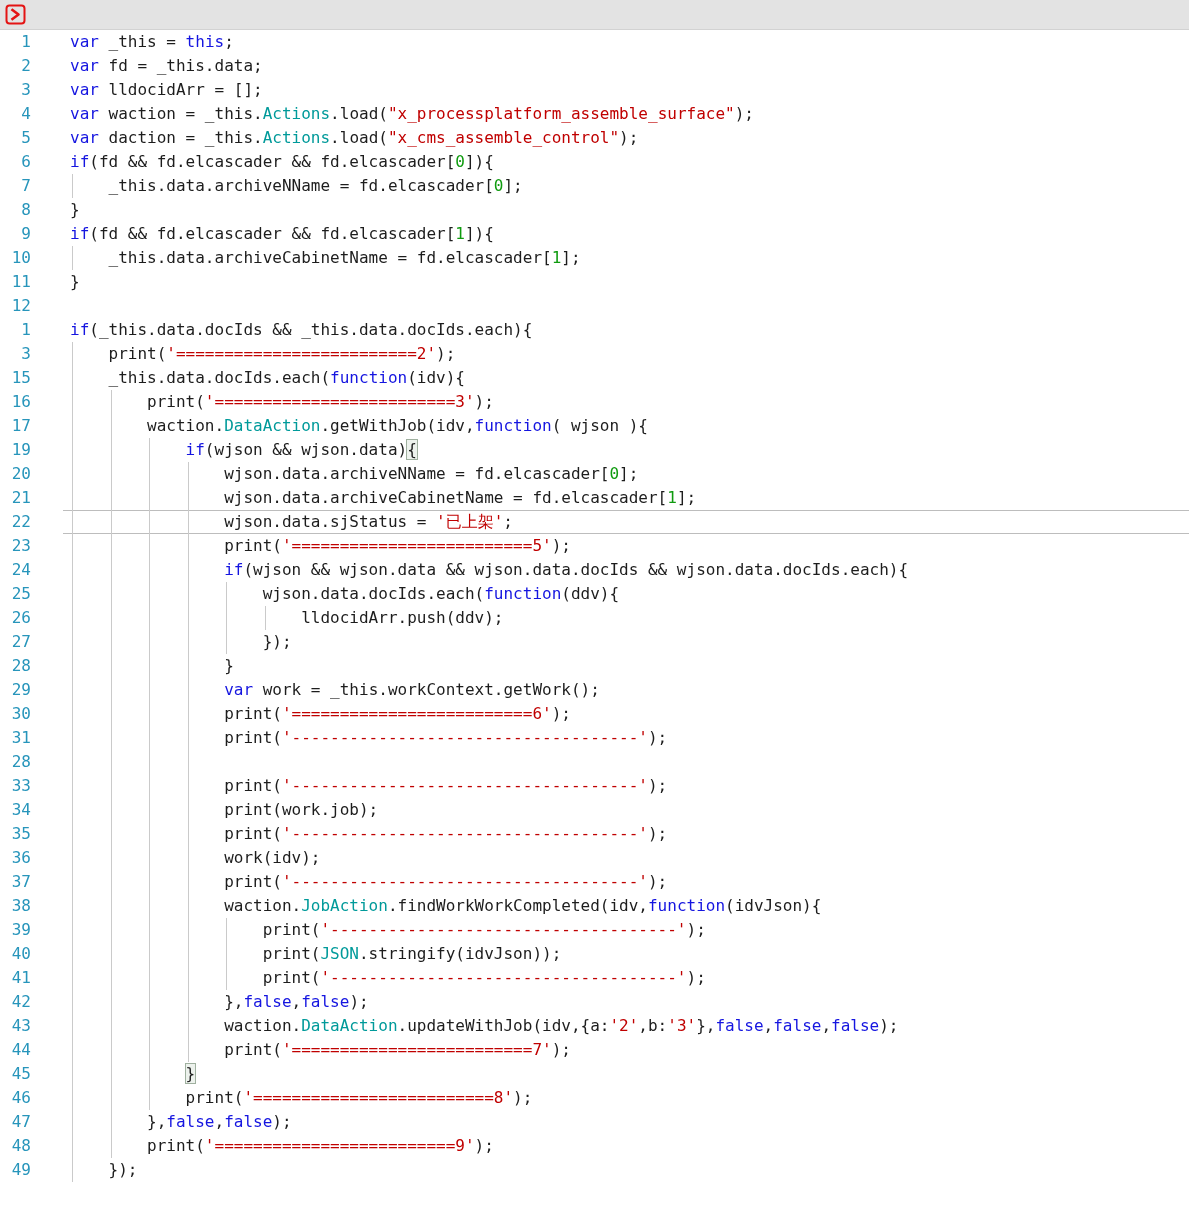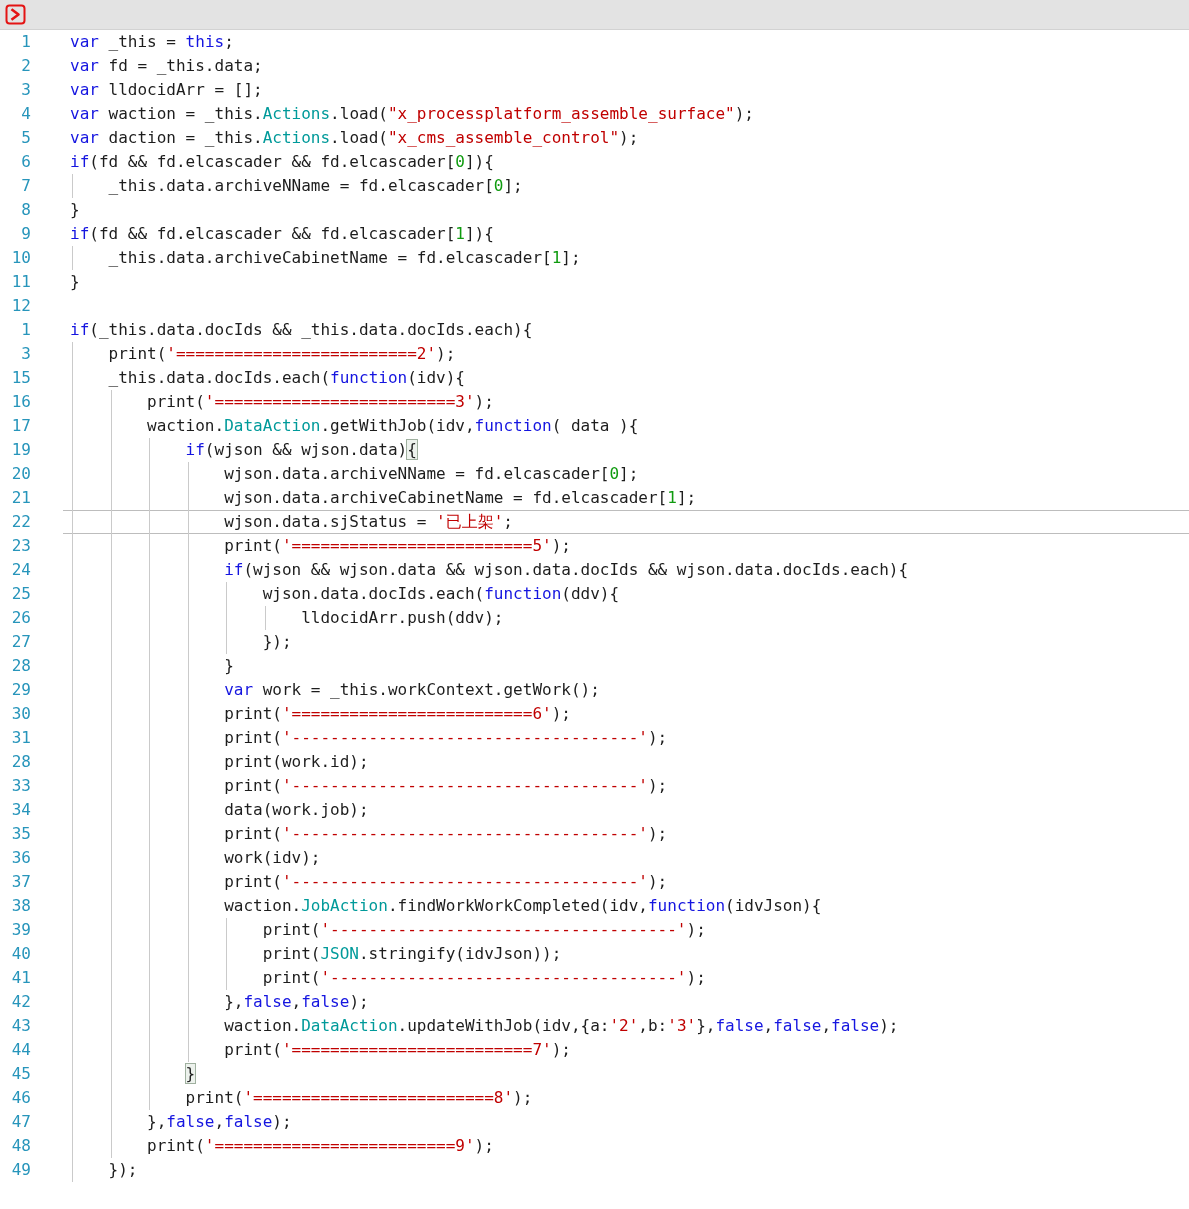--- a/index.html
+++ b/index.html
@@ -51,37 +51,37 @@
     <div class="row"><span class="gutter">7</span><span class="guide" style="left: 72px;"></span><span class="text"><span>    </span><span class="tk-p">_this.data.archiveNName = fd.elcascader[</span><span class="tk-n">0</span><span class="tk-p">];</span></span></div>
     <div class="row"><span class="gutter">8</span><span class="text"><span></span><span class="tk-p">}</span></span></div>
     <div class="row"><span class="gutter">9</span><span class="text"><span></span><span class="tk-k">if</span><span class="tk-p">(fd &amp;&amp; fd.elcascader &amp;&amp; fd.elcascader[</span><span class="tk-n">1</span><span class="tk-p">]){</span></span></div>
     <div class="row"><span class="gutter">10</span><span class="guide" style="left: 72px;"></span><span class="text"><span>    </span><span class="tk-p">_this.data.archiveCabinetName = fd.elcascader[</span><span class="tk-n">1</span><span class="tk-p">];</span></span></div>
     <div class="row"><span class="gutter">11</span><span class="text"><span></span><span class="tk-p">}</span></span></div>
     <div class="row"><span class="gutter">12</span></div>
     <div class="row"><span class="gutter">1</span><span class="text"><span></span><span class="tk-k">if</span><span class="tk-p">(_this.data.docIds &amp;&amp; _this.data.docIds.each){</span></span></div>
     <div class="row"><span class="gutter">3</span><span class="guide" style="left: 72px;"></span><span class="text"><span>    </span><span class="tk-p">print(</span><span class="tk-s">'=========================2'</span><span class="tk-p">);</span></span></div>
     <div class="row"><span class="gutter">15</span><span class="guide" style="left: 72px;"></span><span class="text"><span>    </span><span class="tk-p">_this.data.docIds.each(</span><span class="tk-k">function</span><span class="tk-p">(idv){</span></span></div>
     <div class="row"><span class="gutter">16</span><span class="guide" style="left: 72px;"></span><span class="guide" style="left: 110.5px;"></span><span class="text"><span>        </span><span class="tk-p">print(</span><span class="tk-s">'=========================3'</span><span class="tk-p">);</span></span></div>
-    <div class="row"><span class="gutter">17</span><span class="guide" style="left: 72px;"></span><span class="guide" style="left: 110.5px;"></span><span class="text"><span>        </span><span class="tk-p">waction.</span><span class="tk-t">DataAction</span><span class="tk-p">.getWithJob(idv,</span><span class="tk-k">function</span><span class="tk-p">( data ){</span></span></div>
+    <div class="row"><span class="gutter">17</span><span class="guide" style="left: 72px;"></span><span class="guide" style="left: 110.5px;"></span><span class="text"><span>        </span><span class="tk-p">waction.</span><span class="tk-t">DataAction</span><span class="tk-p">.getWithJob(idv,</span><span class="tk-k">function</span><span class="tk-p">( wjson ){</span></span></div>
     <div class="row"><span class="gutter">19</span><span class="guide" style="left: 72px;"></span><span class="guide" style="left: 110.5px;"></span><span class="guide" style="left: 149px;"></span><span class="text"><span>            </span><span class="tk-k">if</span><span class="tk-p">(wjson &amp;&amp; wjson.data)</span><span class="tk-hl">{</span></span></div>
     <div class="row"><span class="gutter">20</span><span class="guide" style="left: 72px;"></span><span class="guide" style="left: 110.5px;"></span><span class="guide" style="left: 149px;"></span><span class="guide" style="left: 187.5px;"></span><span class="text"><span>                </span><span class="tk-p">wjson.data.archiveNName = fd.elcascader[</span><span class="tk-n">0</span><span class="tk-p">];</span></span></div>
     <div class="row"><span class="gutter">21</span><span class="guide" style="left: 72px;"></span><span class="guide" style="left: 110.5px;"></span><span class="guide" style="left: 149px;"></span><span class="guide" style="left: 187.5px;"></span><span class="text"><span>                </span><span class="tk-p">wjson.data.archiveCabinetName = fd.elcascader[</span><span class="tk-n">1</span><span class="tk-p">];</span></span></div>
     <div class="row"><span class="gutter">22</span><span class="guide" style="left: 72px;"></span><span class="guide" style="left: 110.5px;"></span><span class="guide" style="left: 149px;"></span><span class="guide" style="left: 187.5px;"></span><span class="text"><span>                </span><span class="tk-p">wjson.data.sjStatus = </span><span class="tk-s">'已上架'</span><span class="tk-p">;</span></span></div>
     <div class="row"><span class="gutter">23</span><span class="guide" style="left: 72px;"></span><span class="guide" style="left: 110.5px;"></span><span class="guide" style="left: 149px;"></span><span class="guide" style="left: 187.5px;"></span><span class="text"><span>                </span><span class="tk-p">print(</span><span class="tk-s">'=========================5'</span><span class="tk-p">);</span></span></div>
     <div class="row"><span class="gutter">24</span><span class="guide" style="left: 72px;"></span><span class="guide" style="left: 110.5px;"></span><span class="guide" style="left: 149px;"></span><span class="guide" style="left: 187.5px;"></span><span class="text"><span>                </span><span class="tk-k">if</span><span class="tk-p">(wjson &amp;&amp; wjson.data &amp;&amp; wjson.data.docIds &amp;&amp; wjson.data.docIds.each){</span></span></div>
     <div class="row"><span class="gutter">25</span><span class="guide" style="left: 72px;"></span><span class="guide" style="left: 110.5px;"></span><span class="guide" style="left: 149px;"></span><span class="guide" style="left: 187.5px;"></span><span class="guide" style="left: 226px;"></span><span class="text"><span>                    </span><span class="tk-p">wjson.data.docIds.each(</span><span class="tk-k">function</span><span class="tk-p">(ddv){</span></span></div>
     <div class="row"><span class="gutter">26</span><span class="guide" style="left: 72px;"></span><span class="guide" style="left: 110.5px;"></span><span class="guide" style="left: 149px;"></span><span class="guide" style="left: 187.5px;"></span><span class="guide" style="left: 226px;"></span><span class="guide" style="left: 264.5px;"></span><span class="text"><span>                        </span><span class="tk-p">lldocidArr.push(ddv);</span></span></div>
     <div class="row"><span class="gutter">27</span><span class="guide" style="left: 72px;"></span><span class="guide" style="left: 110.5px;"></span><span class="guide" style="left: 149px;"></span><span class="guide" style="left: 187.5px;"></span><span class="guide" style="left: 226px;"></span><span class="text"><span>                    </span><span class="tk-p">});</span></span></div>
     <div class="row"><span class="gutter">28</span><span class="guide" style="left: 72px;"></span><span class="guide" style="left: 110.5px;"></span><span class="guide" style="left: 149px;"></span><span class="guide" style="left: 187.5px;"></span><span class="text"><span>                </span><span class="tk-p">}</span></span></div>
     <div class="row"><span class="gutter">29</span><span class="guide" style="left: 72px;"></span><span class="guide" style="left: 110.5px;"></span><span class="guide" style="left: 149px;"></span><span class="guide" style="left: 187.5px;"></span><span class="text"><span>                </span><span class="tk-k">var</span><span class="tk-p"> work = _this.workContext.getWork();</span></span></div>
     <div class="row"><span class="gutter">30</span><span class="guide" style="left: 72px;"></span><span class="guide" style="left: 110.5px;"></span><span class="guide" style="left: 149px;"></span><span class="guide" style="left: 187.5px;"></span><span class="text"><span>                </span><span class="tk-p">print(</span><span class="tk-s">'=========================6'</span><span class="tk-p">);</span></span></div>
     <div class="row"><span class="gutter">31</span><span class="guide" style="left: 72px;"></span><span class="guide" style="left: 110.5px;"></span><span class="guide" style="left: 149px;"></span><span class="guide" style="left: 187.5px;"></span><span class="text"><span>                </span><span class="tk-p">print(</span><span class="tk-s">'------------------------------------'</span><span class="tk-p">);</span></span></div>
-    <div class="row"><span class="gutter">28</span><span class="guide" style="left: 72px;"></span><span class="guide" style="left: 110.5px;"></span><span class="guide" style="left: 149px;"></span><span class="guide" style="left: 187.5px;"></span><span class="text"><span>                </span><span class="tk-p">print(work.id);</span></span></div>
+    <div class="row"><span class="gutter">28</span><span class="guide" style="left: 72px;"></span><span class="guide" style="left: 110.5px;"></span><span class="guide" style="left: 149px;"></span><span class="guide" style="left: 187.5px;"></span></div>
     <div class="row"><span class="gutter">33</span><span class="guide" style="left: 72px;"></span><span class="guide" style="left: 110.5px;"></span><span class="guide" style="left: 149px;"></span><span class="guide" style="left: 187.5px;"></span><span class="text"><span>                </span><span class="tk-p">print(</span><span class="tk-s">'------------------------------------'</span><span class="tk-p">);</span></span></div>
-    <div class="row"><span class="gutter">34</span><span class="guide" style="left: 72px;"></span><span class="guide" style="left: 110.5px;"></span><span class="guide" style="left: 149px;"></span><span class="guide" style="left: 187.5px;"></span><span class="text"><span>                </span><span class="tk-p">data(work.job);</span></span></div>
+    <div class="row"><span class="gutter">34</span><span class="guide" style="left: 72px;"></span><span class="guide" style="left: 110.5px;"></span><span class="guide" style="left: 149px;"></span><span class="guide" style="left: 187.5px;"></span><span class="text"><span>                </span><span class="tk-p">print(work.job);</span></span></div>
     <div class="row"><span class="gutter">35</span><span class="guide" style="left: 72px;"></span><span class="guide" style="left: 110.5px;"></span><span class="guide" style="left: 149px;"></span><span class="guide" style="left: 187.5px;"></span><span class="text"><span>                </span><span class="tk-p">print(</span><span class="tk-s">'------------------------------------'</span><span class="tk-p">);</span></span></div>
     <div class="row"><span class="gutter">36</span><span class="guide" style="left: 72px;"></span><span class="guide" style="left: 110.5px;"></span><span class="guide" style="left: 149px;"></span><span class="guide" style="left: 187.5px;"></span><span class="text"><span>                </span><span class="tk-p">work(idv);</span></span></div>
     <div class="row"><span class="gutter">37</span><span class="guide" style="left: 72px;"></span><span class="guide" style="left: 110.5px;"></span><span class="guide" style="left: 149px;"></span><span class="guide" style="left: 187.5px;"></span><span class="text"><span>                </span><span class="tk-p">print(</span><span class="tk-s">'------------------------------------'</span><span class="tk-p">);</span></span></div>
     <div class="row"><span class="gutter">38</span><span class="guide" style="left: 72px;"></span><span class="guide" style="left: 110.5px;"></span><span class="guide" style="left: 149px;"></span><span class="guide" style="left: 187.5px;"></span><span class="text"><span>                </span><span class="tk-p">waction.</span><span class="tk-t">JobAction</span><span class="tk-p">.findWorkWorkCompleted(idv,</span><span class="tk-k">function</span><span class="tk-p">(idvJson){</span></span></div>
     <div class="row"><span class="gutter">39</span><span class="guide" style="left: 72px;"></span><span class="guide" style="left: 110.5px;"></span><span class="guide" style="left: 149px;"></span><span class="guide" style="left: 187.5px;"></span><span class="guide" style="left: 226px;"></span><span class="text"><span>                    </span><span class="tk-p">print(</span><span class="tk-s">'------------------------------------'</span><span class="tk-p">);</span></span></div>
     <div class="row"><span class="gutter">40</span><span class="guide" style="left: 72px;"></span><span class="guide" style="left: 110.5px;"></span><span class="guide" style="left: 149px;"></span><span class="guide" style="left: 187.5px;"></span><span class="guide" style="left: 226px;"></span><span class="text"><span>                    </span><span class="tk-p">print(</span><span class="tk-t">JSON</span><span class="tk-p">.stringify(idvJson));</span></span></div>
     <div class="row"><span class="gutter">41</span><span class="guide" style="left: 72px;"></span><span class="guide" style="left: 110.5px;"></span><span class="guide" style="left: 149px;"></span><span class="guide" style="left: 187.5px;"></span><span class="guide" style="left: 226px;"></span><span class="text"><span>                    </span><span class="tk-p">print(</span><span class="tk-s">'------------------------------------'</span><span class="tk-p">);</span></span></div>
     <div class="row"><span class="gutter">42</span><span class="guide" style="left: 72px;"></span><span class="guide" style="left: 110.5px;"></span><span class="guide" style="left: 149px;"></span><span class="guide" style="left: 187.5px;"></span><span class="text"><span>                </span><span class="tk-p">},</span><span class="tk-k">false</span><span class="tk-p">,</span><span class="tk-k">false</span><span class="tk-p">);</span></span></div>
     <div class="row"><span class="gutter">43</span><span class="guide" style="left: 72px;"></span><span class="guide" style="left: 110.5px;"></span><span class="guide" style="left: 149px;"></span><span class="guide" style="left: 187.5px;"></span><span class="text"><span>                </span><span class="tk-p">waction.</span><span class="tk-t">DataAction</span><span class="tk-p">.updateWithJob(idv,{a:</span><span class="tk-s">'2'</span><span class="tk-p">,b:</span><span class="tk-s">'3'</span><span class="tk-p">},</span><span class="tk-k">false</span><span class="tk-p">,</span><span class="tk-k">false</span><span class="tk-p">,</span><span class="tk-k">false</span><span class="tk-p">);</span></span></div>
     <div class="row"><span class="gutter">44</span><span class="guide" style="left: 72px;"></span><span class="guide" style="left: 110.5px;"></span><span class="guide" style="left: 149px;"></span><span class="guide" style="left: 187.5px;"></span><span class="text"><span>                </span><span class="tk-p">print(</span><span class="tk-s">'=========================7'</span><span class="tk-p">);</span></span></div>

